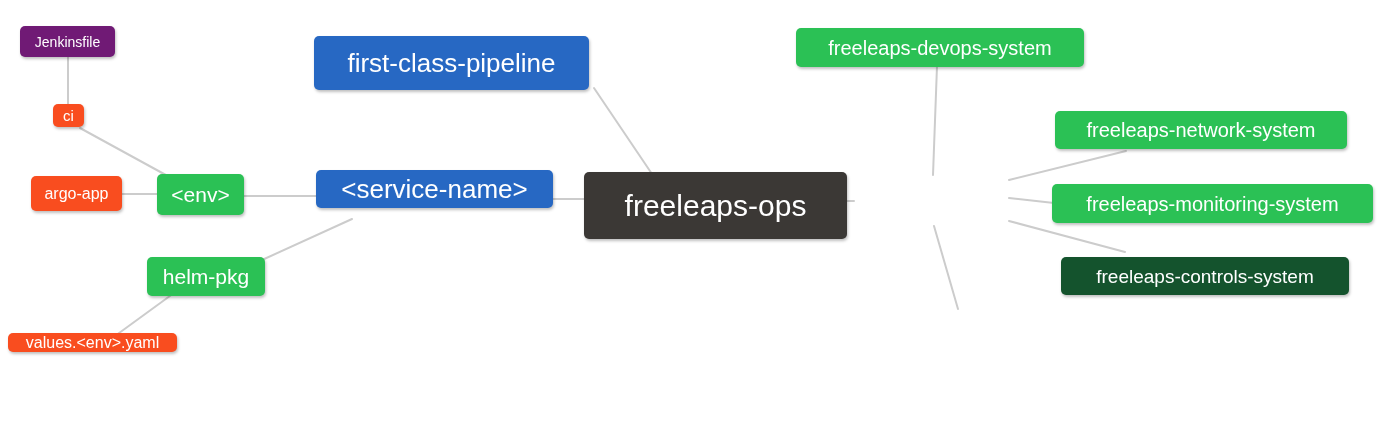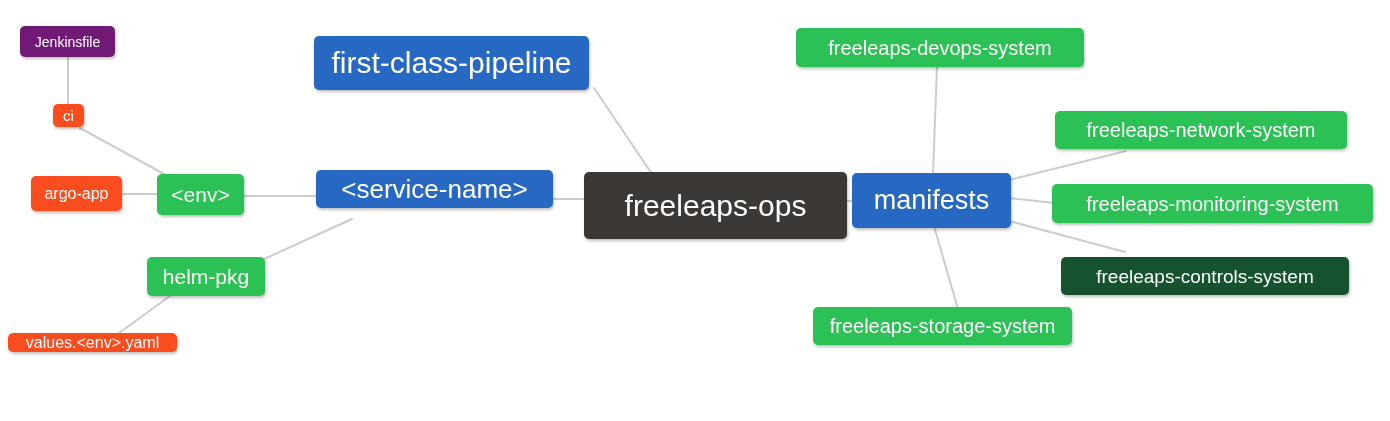--- a/index.html
+++ b/index.html
@@ -59,22 +59,20 @@
       <line x1="1009" y1="221" x2="1125" y2="252" stroke="#cccccc" stroke-width="2" stroke-linecap="round"></line>
       <line x1="934" y1="226" x2="958" y2="309" stroke="#cccccc" stroke-width="2" stroke-linecap="round"></line>
     </svg>
 
 <div class="node" style="left: 20px; top: 26px; width: 95px; height: 31px; background: #701a75; font-size: 14px; color: rgb(255, 255, 255);">Jenkinsfile</div>
     <div class="node" style="left: 53px; top: 104px; width: 31px; height: 23px; background: rgb(249, 77, 31); font-size: 15px; color: rgb(255, 255, 255);">ci</div>
     <div class="node" style="left: 31px; top: 176px; width: 91px; height: 35px; background: rgb(249, 77, 31); font-size: 16px; color: rgb(255, 255, 255);">argo-app</div>
     <div class="node" style="left: 157px; top: 174px; width: 87px; height: 41px; background: rgb(43, 193, 85); font-size: 21px; color: rgb(255, 255, 255);">&lt;env&gt;</div>
     <div class="node" style="left: 147px; top: 257px; width: 118px; height: 39px; background: rgb(43, 193, 85); font-size: 21px; color: rgb(255, 255, 255);">helm-pkg</div>
     <div class="node" style="left: 8px; top: 333px; width: 169px; height: 19px; background: rgb(249, 77, 31); font-size: 16px; color: rgb(255, 255, 255);">values.&lt;env&gt;.yaml</div>
-    <div class="node" style="left: 314px; top: 36px; width: 275px; height: 54px; background: rgb(39, 104, 195); font-size: 30px; color: rgb(255, 255, 255);">first-class-pipeline</div>
+    <div class="node" style="left: 314px; top: 36px; width: 275px; height: 54px; background: rgb(39, 104, 195); font-size: 26px; color: rgb(255, 255, 255);">first-class-pipeline</div>
     <div class="node" style="left: 316px; top: 170px; width: 237px; height: 38px; background: rgb(39, 104, 195); font-size: 26px; color: rgb(255, 255, 255);">&lt;service-name&gt;</div>
     <div class="node" style="left: 584px; top: 172px; width: 263px; height: 67px; background: rgb(59, 56, 53); font-size: 30px; color: rgb(255, 255, 255);">freeleaps-ops</div>
-    <div class="node" style="left: 852px; top: 173px; width: 159px; height: 55px; background: rgb(39, 104, 195); font-size: 27px; color: rgb(255, 255, 255);">manifests</div>
     <div class="node" style="left: 796px; top: 28px; width: 288px; height: 39px; background: rgb(43, 193, 85); font-size: 20px; color: rgb(255, 255, 255);">freeleaps-devops-system</div>
     <div class="node" style="left: 1055px; top: 111px; width: 292px; height: 38px; background: rgb(43, 193, 85); font-size: 20px; color: rgb(255, 255, 255);">freeleaps-network-system</div>
     <div class="node" style="left: 1052px; top: 184px; width: 321px; height: 39px; background: rgb(43, 193, 85); font-size: 20px; color: rgb(255, 255, 255);">freeleaps-monitoring-system</div>
     <div class="node" style="left: 1061px; top: 257px; width: 288px; height: 38px; background: #14532d; font-size: 19px; color: rgb(255, 255, 255);">freeleaps-controls-system</div>
-    <div class="node" style="left: 813px; top: 307px; width: 259px; height: 38px; background: rgb(43, 193, 85); font-size: 20px; color: rgb(255, 255, 255);">freeleaps-storage-system</div>
   </div>
 
 </body></html>

